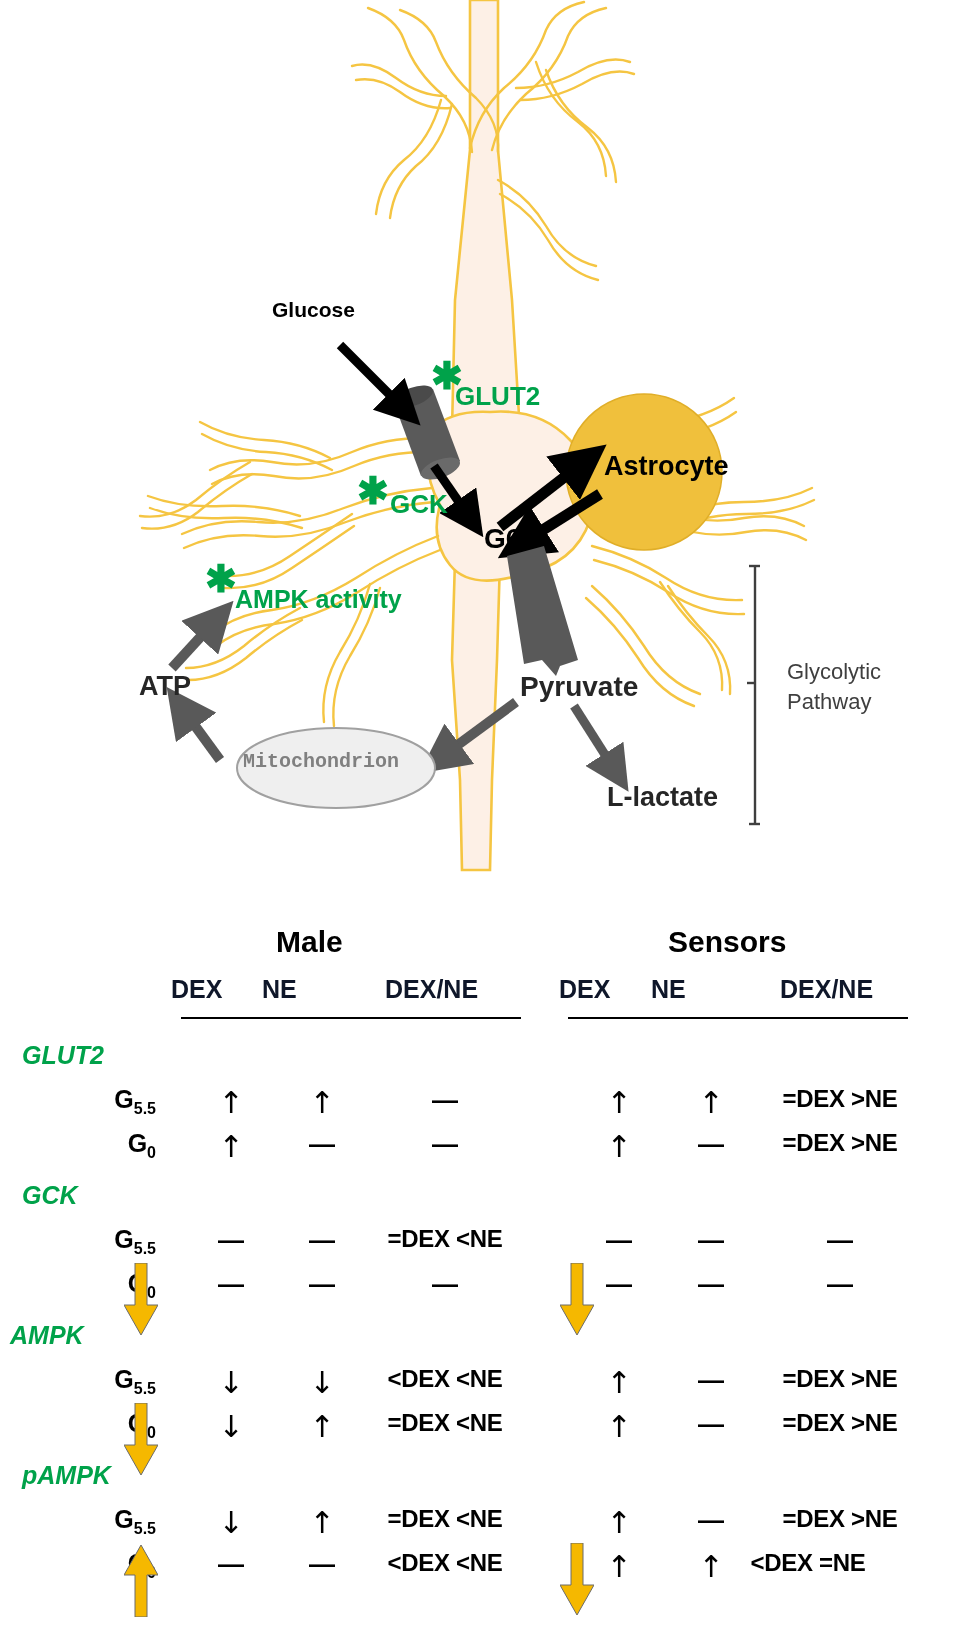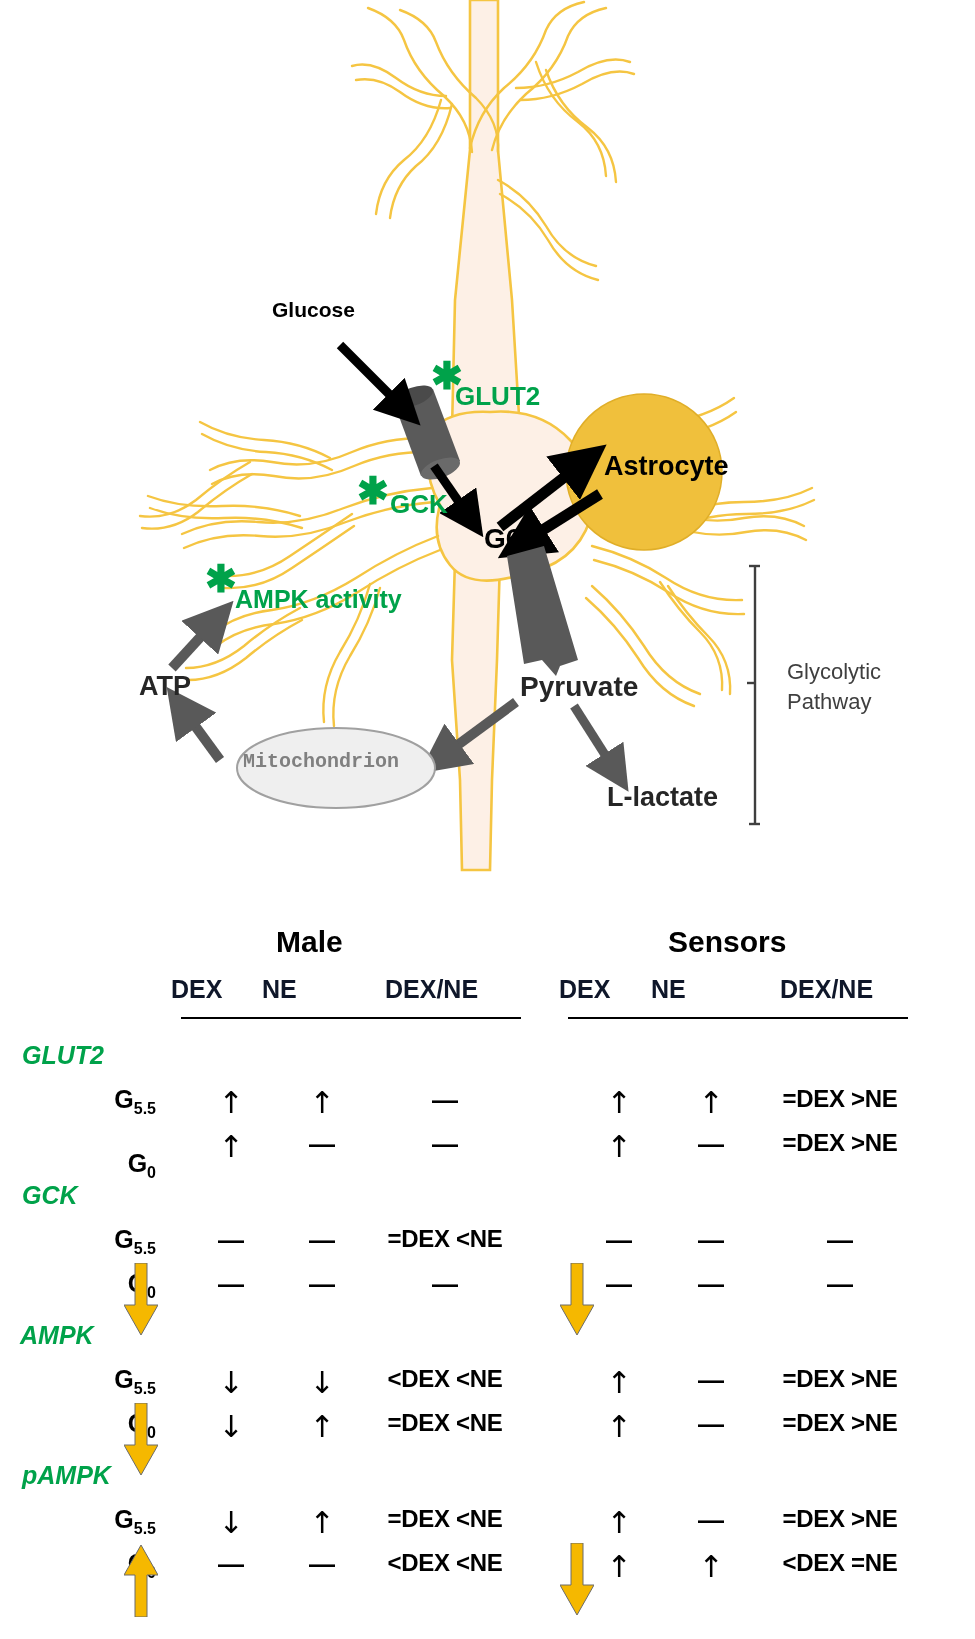--- a/index.html
+++ b/index.html
@@ -218,21 +218,21 @@
       <div class="colhdr" style="left: 840px; top: 70px; width: 120px; margin-left: -60px;">DEX/NE</div>
       <div class="rule" style="left: 568px; top: 112px; width: 340px; margin-left: 0px;"></div>
       <div class="grp-name" style="left: 22px; top: 136px;">GLUT2</div>
       <div class="glabel" style="left: 36px; width: 120px; top: 180px;"><span>G</span><sub>5.5</sub></div>
       <div class="cell arrow" style="left: 231px; top: 180px; width: 170px; margin-left: -85px;">↑</div>
       <div class="cell arrow" style="left: 322px; top: 180px; width: 170px; margin-left: -85px;">↑</div>
       <div class="cell dash" style="left: 445px; top: 180px; width: 170px; margin-left: -85px;">—</div>
       <div class="cell arrow" style="left: 619px; top: 180px; width: 170px; margin-left: -85px;">↑</div>
       <div class="cell arrow" style="left: 711px; top: 180px; width: 170px; margin-left: -85px;">↑</div>
       <div class="cell cmp" style="left: 840px; top: 180px; width: 170px; margin-left: -85px;">=DEX &gt;NE</div>
-      <div class="glabel" style="left: 36px; width: 120px; top: 224px; margin-top: 20px;"><span>G</span><sub>0</sub></div>
+      <div class="glabel" style="left: 36px; width: 120px; top: 224px;"><span>G</span><sub>0</sub></div>
       <div class="cell arrow" style="left: 231px; top: 224px; width: 170px; margin-left: -85px;">↑</div>
       <div class="cell dash" style="left: 322px; top: 224px; width: 170px; margin-left: -85px;">—</div>
       <div class="cell dash" style="left: 445px; top: 224px; width: 170px; margin-left: -85px;">—</div>
       <div class="cell arrow" style="left: 619px; top: 224px; width: 170px; margin-left: -85px;">↑</div>
       <div class="cell dash" style="left: 711px; top: 224px; width: 170px; margin-left: -85px;">—</div>
       <div class="cell cmp" style="left: 840px; top: 224px; width: 170px; margin-left: -85px;">=DEX &gt;NE</div>
       <div class="grp-name" style="left: 22px; top: 276px;">GCK</div>
       <div class="glabel" style="left: 36px; width: 120px; top: 320px;"><span>G</span><sub>5.5</sub></div>
       <div class="cell dash" style="left: 231px; top: 320px; width: 170px; margin-left: -85px;">—</div>
       <div class="cell dash" style="left: 322px; top: 320px; width: 170px; margin-left: -85px;">—</div>
@@ -246,21 +246,21 @@
       <div class="cell dash" style="left: 445px; top: 364px; width: 170px; margin-left: -85px;">—</div>
       <div class="cell dash" style="left: 619px; top: 364px; width: 170px; margin-left: -85px;">—</div>
       <div class="cell dash" style="left: 711px; top: 364px; width: 170px; margin-left: -85px;">—</div>
       <div class="cell dash" style="left: 840px; top: 364px; width: 170px; margin-left: -85px;">—</div>
       <div class="ybox" style="left: 124px; top: 358px; width: 34px; height: 74px;"><svg width="34" height="74" viewBox="0 0 34 74">
           <polygon points="11,0 23,0 23,42 34,42 17,72 0,42 11,42" fill="#f5b800" stroke="#6b6b6b" stroke-width="1"></polygon>
         </svg></div>
       <div class="ybox" style="left: 560px; top: 358px; width: 34px; height: 74px;"><svg width="34" height="74" viewBox="0 0 34 74">
           <polygon points="11,0 23,0 23,42 34,42 17,72 0,42 11,42" fill="#f5b800" stroke="#6b6b6b" stroke-width="1"></polygon>
         </svg></div>
-      <div class="grp-name" style="left: 20px; top: 416px; text-align: right;">AMPK</div>
+      <div class="grp-name" style="left: 10px; top: 416px; text-align: right;">AMPK</div>
       <div class="glabel" style="left: 36px; width: 120px; top: 460px;"><span>G</span><sub>5.5</sub></div>
       <div class="cell arrow" style="left: 231px; top: 460px; width: 170px; margin-left: -85px;">↓</div>
       <div class="cell arrow" style="left: 322px; top: 460px; width: 170px; margin-left: -85px;">↓</div>
       <div class="cell cmp" style="left: 445px; top: 460px; width: 170px; margin-left: -85px;">&lt;DEX  &lt;NE</div>
       <div class="cell arrow" style="left: 619px; top: 460px; width: 170px; margin-left: -85px;">↑</div>
       <div class="cell dash" style="left: 711px; top: 460px; width: 170px; margin-left: -85px;">—</div>
       <div class="cell cmp" style="left: 840px; top: 460px; width: 170px; margin-left: -85px;">=DEX &gt;NE</div>
       <div class="glabel" style="left: 36px; width: 120px; top: 504px;"><span>G</span><sub>0</sub></div>
       <div class="cell arrow" style="left: 231px; top: 504px; width: 170px; margin-left: -85px;">↓</div>
       <div class="cell arrow" style="left: 322px; top: 504px; width: 170px; margin-left: -85px;">↑</div>
@@ -278,21 +278,21 @@
       <div class="cell cmp" style="left: 445px; top: 600px; width: 170px; margin-left: -85px;">=DEX &lt;NE</div>
       <div class="cell arrow" style="left: 619px; top: 600px; width: 170px; margin-left: -85px;">↑</div>
       <div class="cell dash" style="left: 711px; top: 600px; width: 170px; margin-left: -85px;">—</div>
       <div class="cell cmp" style="left: 840px; top: 600px; width: 170px; margin-left: -85px;">=DEX &gt;NE</div>
       <div class="glabel" style="left: 36px; width: 120px; top: 644px;"><span>G</span><sub>0</sub></div>
       <div class="cell dash" style="left: 231px; top: 644px; width: 170px; margin-left: -85px;">—</div>
       <div class="cell dash" style="left: 322px; top: 644px; width: 170px; margin-left: -85px;">—</div>
       <div class="cell cmp" style="left: 445px; top: 644px; width: 170px; margin-left: -85px;">&lt;DEX &lt;NE</div>
       <div class="cell arrow" style="left: 619px; top: 644px; width: 170px; margin-left: -85px;">↑</div>
       <div class="cell arrow" style="left: 711px; top: 644px; width: 170px; margin-left: -85px;">↑</div>
-      <div class="cell cmp" style="left: 840px; top: 644px; width: 170px; margin-left: -85px;">&lt;DEX =NE</div>
+      <div class="cell cmp" style="left: 808px; top: 644px; width: 170px; margin-left: -85px;">&lt;DEX =NE</div>
       <div class="ybox" style="left: 124px; top: 638px; width: 34px; height: 74px;"><svg width="34" height="74" viewBox="0 0 34 74">
           <polygon points="17,2 34,32 23,32 23,74 11,74 11,32 0,32" fill="#f5b800" stroke="#6b6b6b" stroke-width="1"></polygon>
         </svg></div>
       <div class="ybox" style="left: 560px; top: 638px; width: 34px; height: 74px;"><svg width="34" height="74" viewBox="0 0 34 74">
           <polygon points="11,0 23,0 23,42 34,42 17,72 0,42 11,42" fill="#f5b800" stroke="#6b6b6b" stroke-width="1"></polygon>
         </svg></div>
     </div>
 </div>
 
 </body></html>

